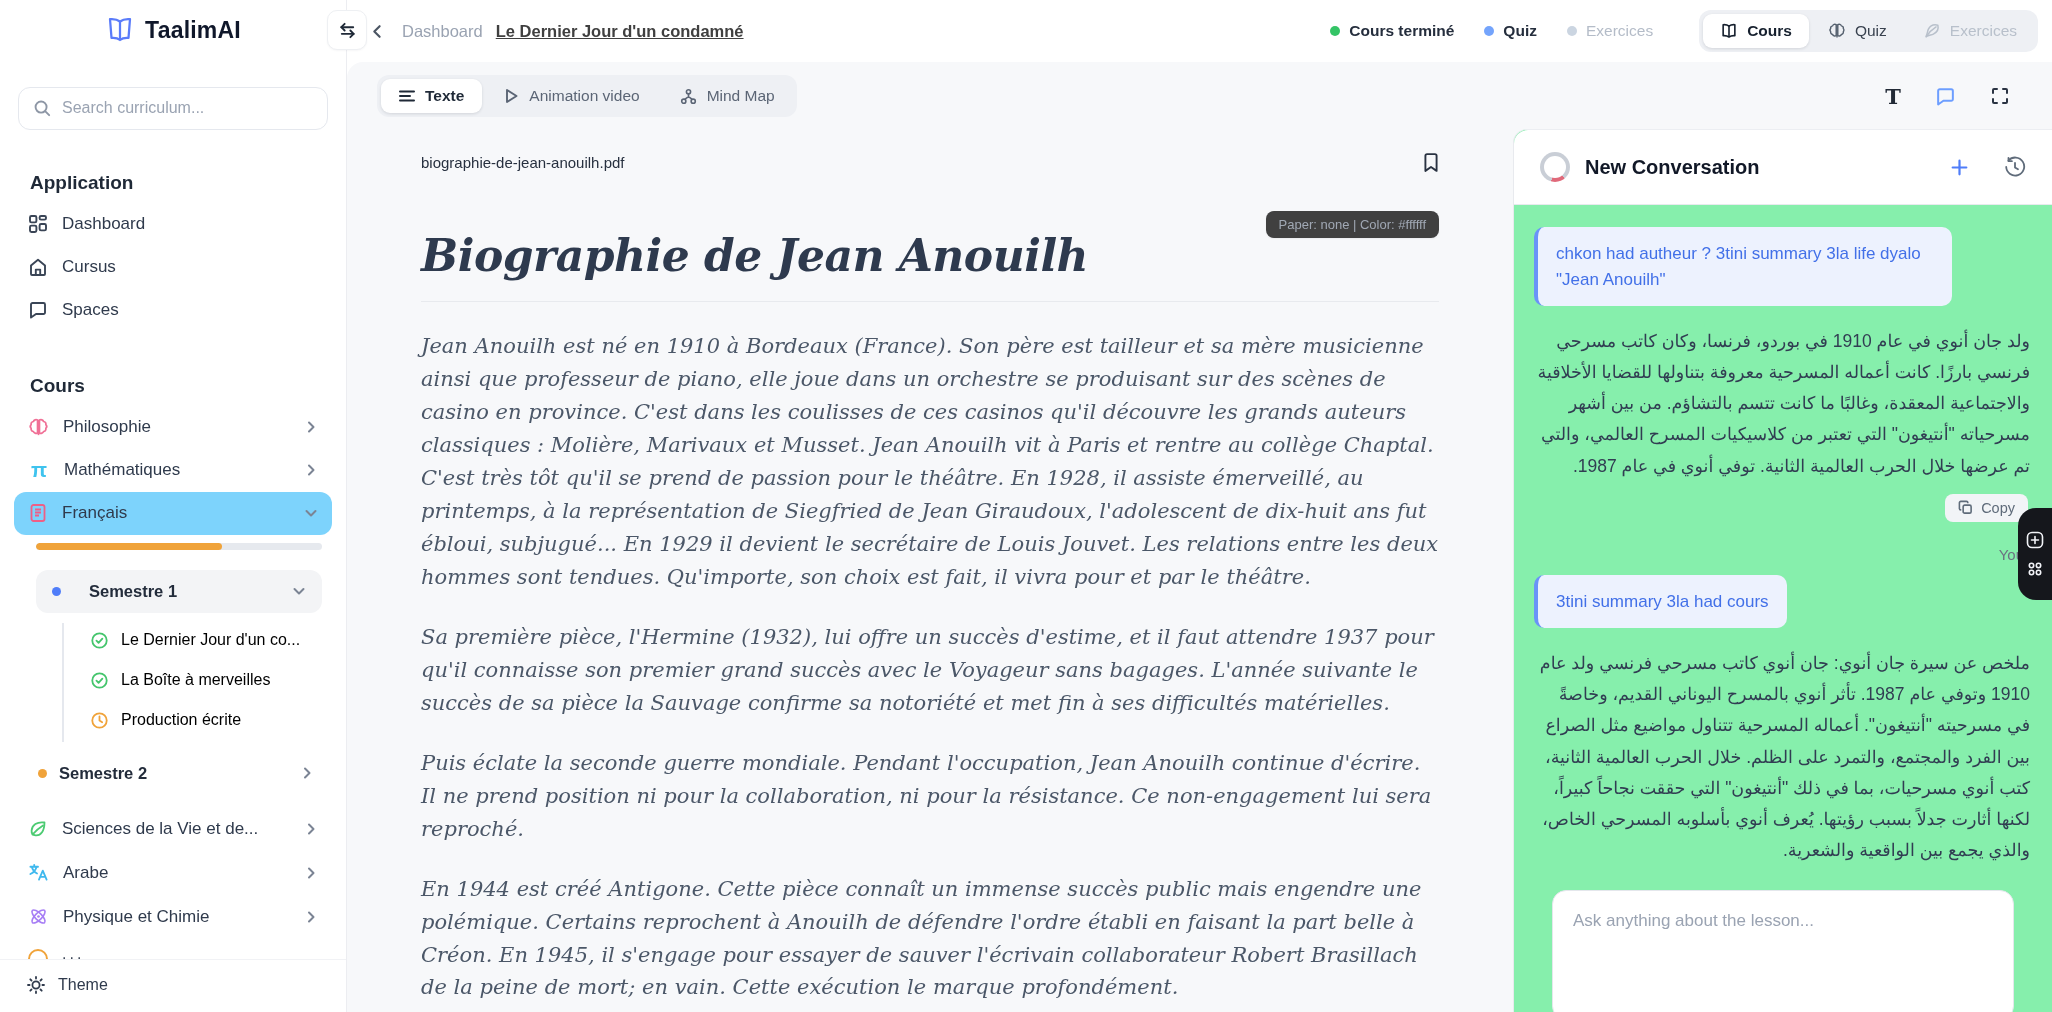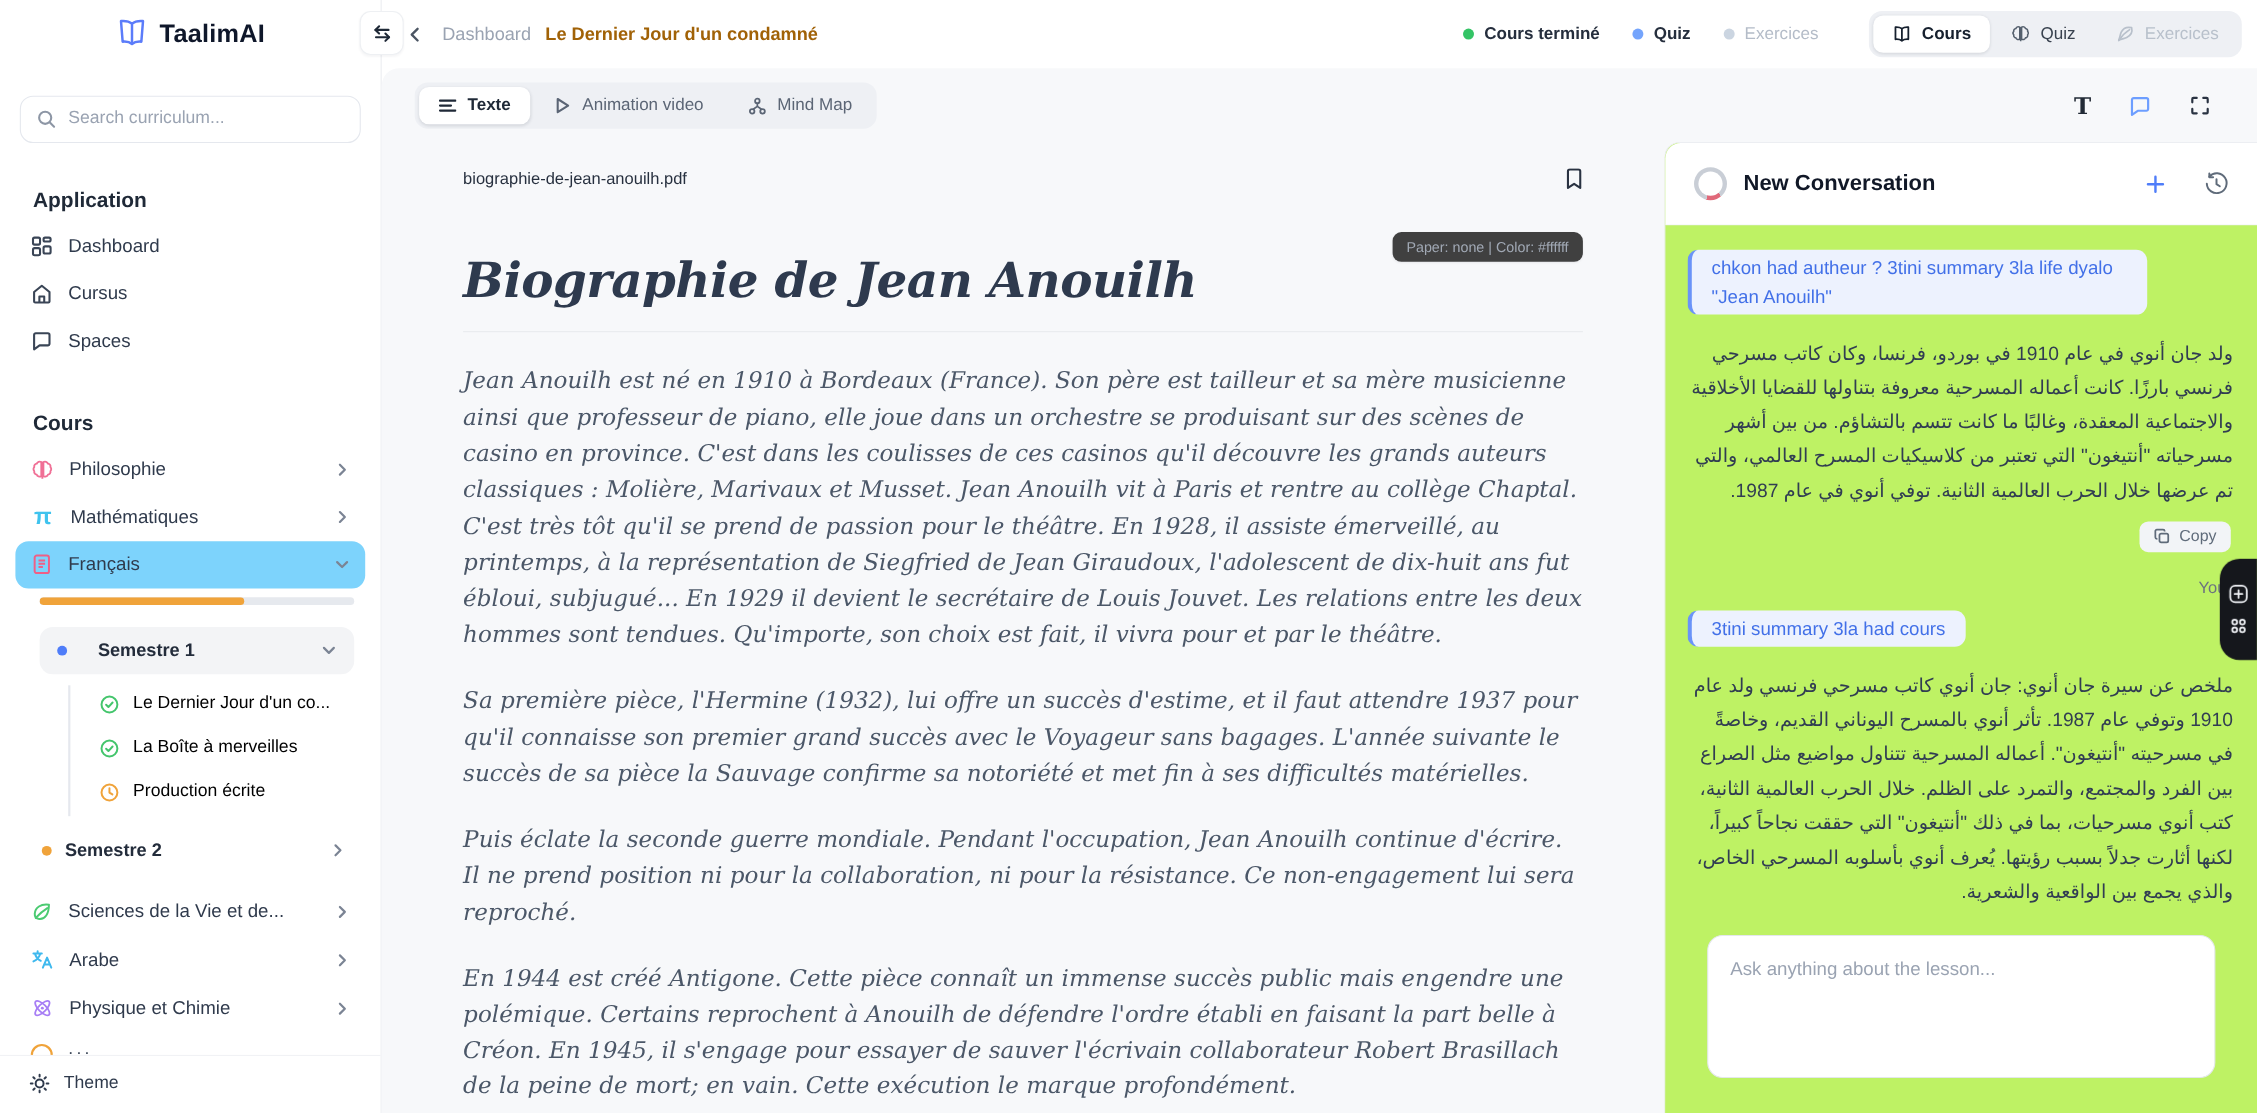--- a/index.html
+++ b/index.html
@@ -33,21 +33,21 @@
   .more-courses { margin-top:16px; display:flex; flex-direction:column; gap:0; }
   .clipped-row { height:16px; overflow:hidden; margin:4px 14px 0; padding:0 14px; display:flex; align-items:flex-start; gap:14px; }
   .clipped-ic { width:20px; height:20px; border-radius:50%; border:2.5px solid #f0a33a; margin-top:6px; }
   .clipped-dots { color:#3c4758; font-size:16px; letter-spacing:3px; margin-top:2px; }
   .sidebar-footer { margin-top:auto; border-top:1px solid #f1f2f5; padding:15px 0 17px 26px; display:flex; align-items:center; gap:12px; font-size:16px; color:#2f3a4c; }
 
   
   .main-col { flex:1; display:flex; flex-direction:column; min-width:0; }
   .top-header { height:62px; background:#fff; display:flex; align-items:center; padding:0 14px 0 22px; }
   .crumb-root { font-size:16.5px; color:#9aa3b2; margin-left:16px; }
-  .crumb-title { font-size:16.5px; font-weight:bold; color:#a16207; margin-left:13px; }
+  .crumb-title { font-size:16.5px; font-weight:bold; color:#404040; margin-left:13px;text-decoration:underline; }
   .statuses { display:flex; align-items:center; gap:30px; margin-left:auto; margin-right:46px; }
   .status { display:flex; align-items:center; gap:9px; }
   .status-dot { width:10px; height:10px; border-radius:50%; }
   .status span { font-size:15.5px; font-weight:bold; color:#252e3d; }
   .status.muted span { color:#b4bcc8; font-weight:normal; }
   .seg-group { background:#eef0f4; border-radius:12px; padding:4px; display:flex; align-items:center; gap:2px; }
   .seg-item { display:flex; align-items:center; gap:9px; padding:8px 17px; border-radius:9px; font-size:15.5px; color:#39424f; cursor:pointer; }
   .seg-item.active { background:#fff; font-weight:bold; color:#16202e; box-shadow:0 1px 3px rgba(16,24,40,.12); }
   .seg-item.disabled { color:#b8c0cb; }
 
@@ -65,28 +65,28 @@
   .doc-area { flex:1; min-width:0; padding:6px 74px 0; position:relative; }
   .pdf-row { display:flex; align-items:center; justify-content:space-between; padding:18px 0 0; }
   .pdf-name { font-size:15px; color:#27303f; }
   .paper-badge { position:absolute; right:74px; top:82px; background:#404040; border-radius:8px; padding:6px 13px; font-size:13px; color:#a0a8b4; box-shadow:0 1px 2px rgba(16,24,40,.06); }
   .doc-body { margin-top:58px; font-family:"DejaVu Serif", serif; font-style:italic; }
   .doc-title { font-size:44px; font-weight:bold; color:#2e3a4e; letter-spacing:-.5px; }
   .doc-rule { border:none; border-top:1px solid #e8eaee; margin:20px 0 28px; }
   .doc-body p { font-size:21px; color:#4b5768; line-height:1.57; margin-bottom:27px; }
 
   
-  .chat-panel { width:539px; min-width:539px; background:#bef264; border-left:1px solid #e8eaee; border-top:1px solid #eceef2; border-top-left-radius:14px; display:flex; flex-direction:column; position:relative; }
+  .chat-panel { width:539px; min-width:539px; background:#86efac; border-left:1px solid #e8eaee; border-top:1px solid #eceef2; border-top-left-radius:14px; display:flex; flex-direction:column; position:relative; }
   .chat-header { background:#fff; border-bottom:1px solid #e8eaee; border-top-left-radius:14px; display:flex; align-items:center; padding:22px 26px; }
   .chat-avatar { width:30px; height:30px; border-radius:50%; background:conic-gradient(from 140deg, #e0697a 0 55deg, #c9ced6 55deg 360deg); position:relative; }
   .chat-avatar::after { content:""; position:absolute; inset:4px; background:#fff; border-radius:50%; }
   .chat-title { font-size:20px; font-weight:bold; color:#111827; margin-left:15px; }
   .chat-header-icons { margin-left:auto; display:flex; align-items:center; gap:34px; }
   .chat-messages { flex:1; padding:22px 20px 0; display:flex; flex-direction:column; min-height:0; overflow:hidden; }
-  .user-bubble { background:#edf2fe; border-left:4px solid #6a93f8; border-radius:10px; padding:4px 18px; color:#4270e8; font-size:17px; line-height:1.5; width:fit-content; max-width:418px; }
+  .user-bubble { background:#edf2fe; border-left:4px solid #6a93f8; border-radius:10px; padding:14px 18px; color:#4270e8; font-size:17px; line-height:1.5; width:fit-content; max-width:418px; }
   .ai-msg { direction:rtl; text-align:right; color:#313d52; font-size:17.5px; line-height:1.78; margin:20px 2px 10px; }
   .copy-row { display:flex; justify-content:flex-end; margin:2px 4px 10px 0; }
   .copy-btn { display:flex; align-items:center; gap:8px; background:#f2f4f7; border-radius:8px; padding:6px 13px; font-size:14.5px; color:#5f6b7a; cursor:pointer; }
   .you-label { text-align:right; color:#6b7280; font-size:15px; margin:14px 8px 12px; }
   .chat-input { margin:14px 18px 0; background:#fff; border:1px solid #e4e7ec; border-radius:14px; min-height:130px; padding:20px 20px; font-size:17px; color:#9aa3b2; }
 
   
   .side-dock { position:fixed; right:0; top:508px; width:34px; height:92px; background:#15171c; border-radius:18px 0 0 18px; display:flex; flex-direction:column; align-items:center; justify-content:center; gap:12px; z-index:20; cursor:pointer; }
 
   .chev { flex:none; }

